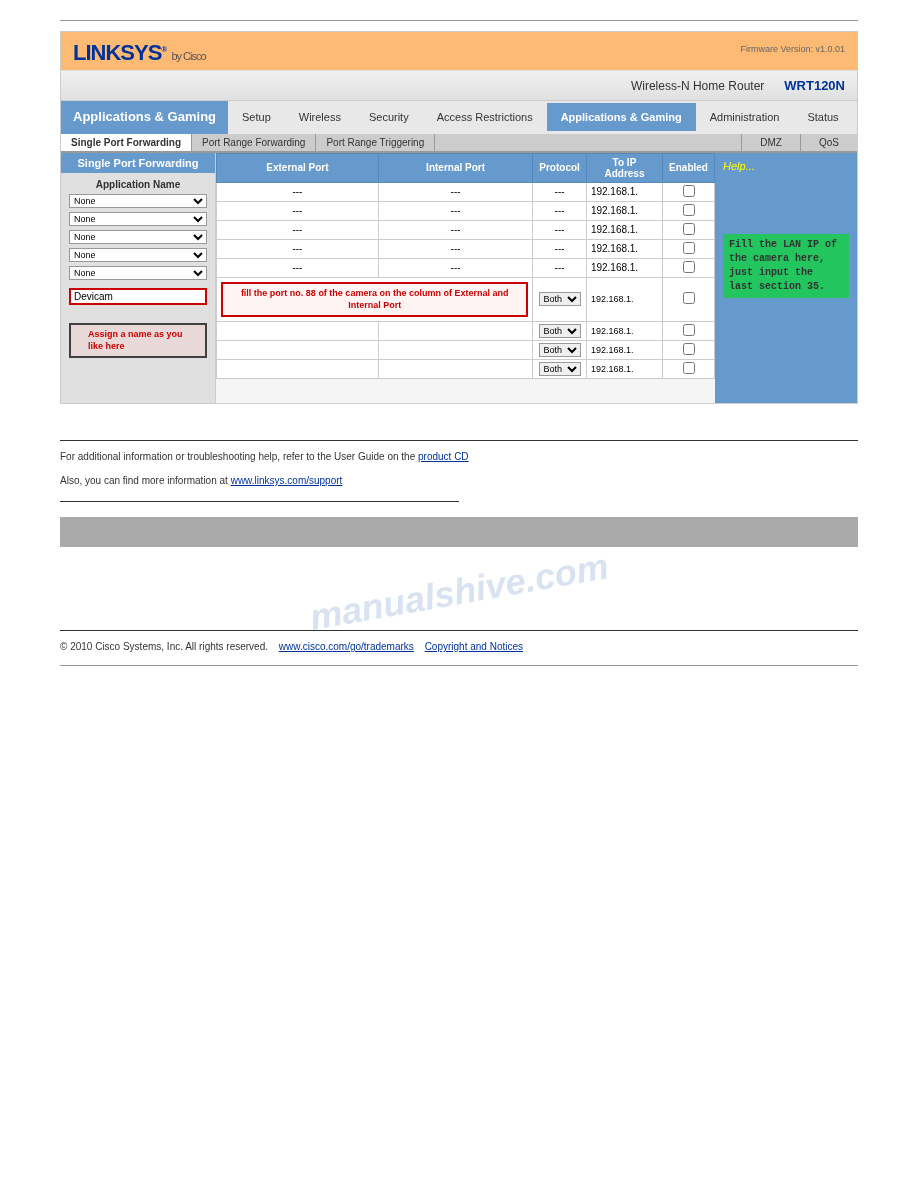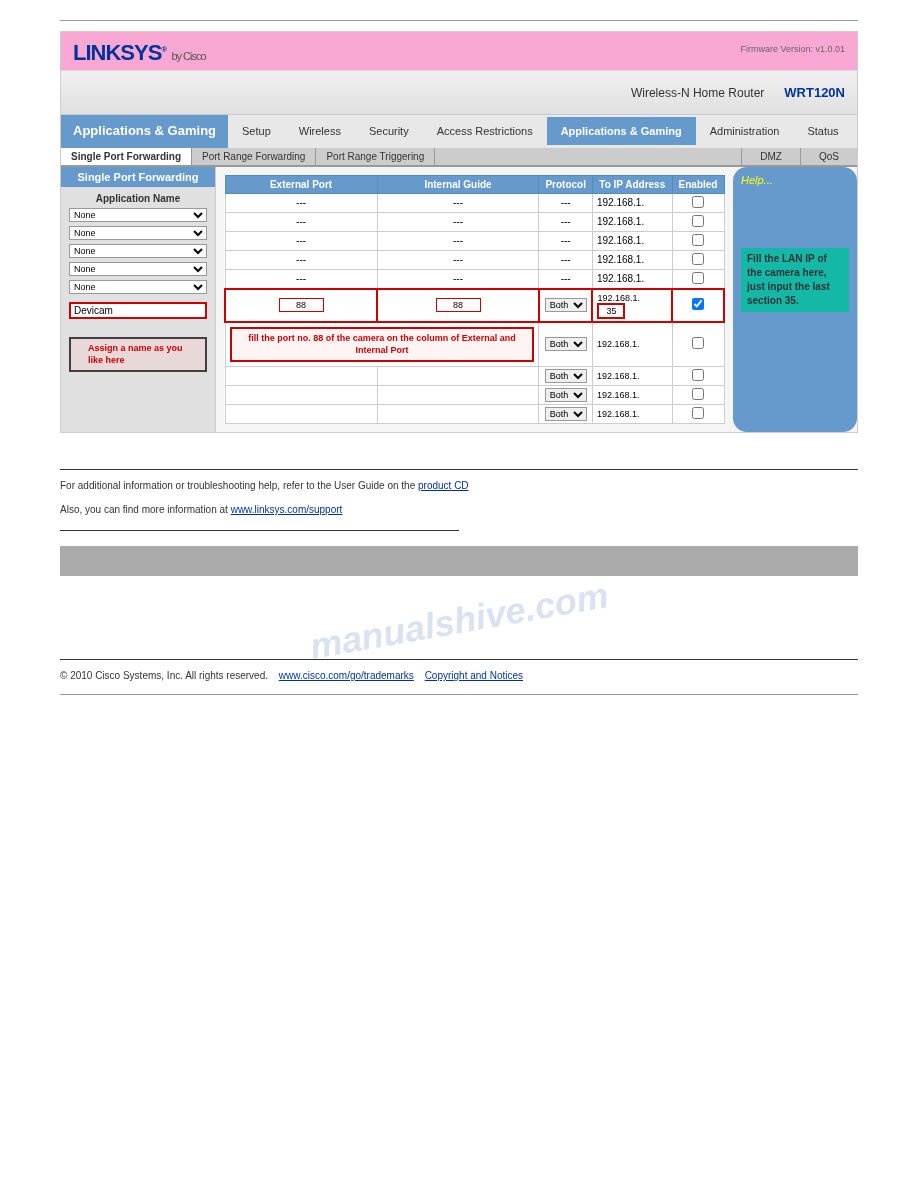--- a/index.html
+++ b/index.html
@@ -25,21 +25,21 @@
 
     
     .router-ui {
       margin: 10px 60px;
       border: 1px solid #ccc;
       background: #fff;
     }
 
     
     .router-header {
-      background: #f9a8d4;
+      background: #fdba74;
       padding: 8px 12px 4px 12px;
       display: flex;
       justify-content: space-between;
       align-items: flex-start;
       border-bottom: 1px solid #ddd;
     }
 
     .firmware-info {
       font-size: 9px;
       color: #666;
@@ -47,21 +47,21 @@
       margin-top: 4px;
     }
 
     
     .nav-top {
       background: linear-gradient(to bottom, #f0f0f0, #e0e0e0);
       display: flex;
       justify-content: flex-end;
       align-items: center;
       padding: 0 12px;
-      height: 44px;
+      height: 30px;
       border-bottom: 1px solid #ccc;
     }
 
     .product-name {
       font-size: 12px;
       color: #333;
       margin-right: 20px;
     }
     .product-model {
       font-size: 13px;
@@ -201,21 +201,21 @@
       padding: 3px 17px;
       font-size: 9px;
       color: #cc0000;
       font-weight: bold;
       line-height: 1.4;
     }
 
     
     .main-table-area {
       flex: 1;
-      padding: 8px;
+      padding: 0;
     }
 
     .port-table {
       width: 100%;
       border-collapse: collapse;
       font-size: 10px;
       background: #fff;
     }
 
     .port-table th {
@@ -250,44 +250,44 @@
     }
 
     .port-table select {
       font-size: 9px;
       border: 1px solid #999;
       padding: 0;
     }
 
     
     .help-panel {
-      width: 124px;
+      width: 142px;
       background: #6699cc;
       color: #fff;
       padding: 6px 8px;
       font-size: 10px;
       line-height: 1.4;
-      border-radius: 14px;
     }
 
     .help-title {
       font-size: 11px;
       color: #ffff00;
       font-style: italic;
       margin-bottom: 6px;
     }
 
     .help-highlight {
-      background: #14b8a6;
+      background: #22c55e;
       color: #333;
       padding: 4px 6px;
       font-size: 10px;
       font-weight: bold;
       line-height: 1.4;
       margin-top: 60px;
+      font-family: Liberation Mono, monospace;
     }
 
     
     .table-annotation {
       border: 2px solid #cc0000;
       color: #cc0000;
       background: rgba(255,200,200,0.2);
       padding: 3px 5px;
       font-size: 9px;
       font-weight: bold;
@@ -441,21 +441,21 @@
         </div>
 
         <div class="annotation-box">Assign a name as you like here</div>
       </div>
 
       <div class="main-table-area">
         <table class="port-table">
           <thead>
             <tr>
               <th>External Port</th>
-              <th>Internal Guide</th>
+              <th>Internal Port</th>
               <th>Protocol</th>
               <th>To IP Address</th>
               <th>Enabled</th>
             </tr>
           </thead>
           <tbody>
 
             <tr>
               <td>---</td>
               <td>---</td>
@@ -485,36 +485,20 @@
               <td><input type="checkbox" style=""></td>
             </tr>
             <tr>
               <td>---</td>
               <td>---</td>
               <td>---</td>
               <td style="text-align:left;">192.168.1.</td>
               <td><input type="checkbox" style=""></td>
             </tr>
 
-            <tr style="border:2px solid #cc0000;">
-              <td style="border:2px solid #cc0000;"><input type="text" value="88" style="border: 1px solid rgb(204, 0, 0); width: 45px; text-align: center; font-size: 9px;"></td>
-              <td style="border:2px solid #cc0000;"><input type="text" value="88" style="border: 1px solid rgb(204, 0, 0); width: 45px; text-align: center; font-size: 9px;"></td>
-              <td style="border:2px solid #cc0000;">
-                <select style="font-size:9px;border:1px solid #999;">
-                  <option selected="">Both</option>
-                  <option>TCP</option>
-                  <option>UDP</option>
-                </select>
-              </td>
-              <td style="border:2px solid #cc0000;text-align:left;">
-                <span style="font-size:9px;">192.168.1.</span>
-                <input type="text" value="35" style="border: 2px solid rgb(204, 0, 0); width: 28px; text-align: center; font-size: 9px;">
-              </td>
-              <td style="border:2px solid #cc0000;"><input type="checkbox" checked="" style=""></td>
-            </tr>
 
             <tr>
               <td colspan="2">
                 <div class="table-annotation">fill the port no. 88 of the camera on the column of External and Internal Port</div>
               </td>
               <td>
                 <select style="font-size:9px;border:1px solid #999;">
                   <option>Both</option><option>TCP</option><option>UDP</option>
                 </select>
               </td>

